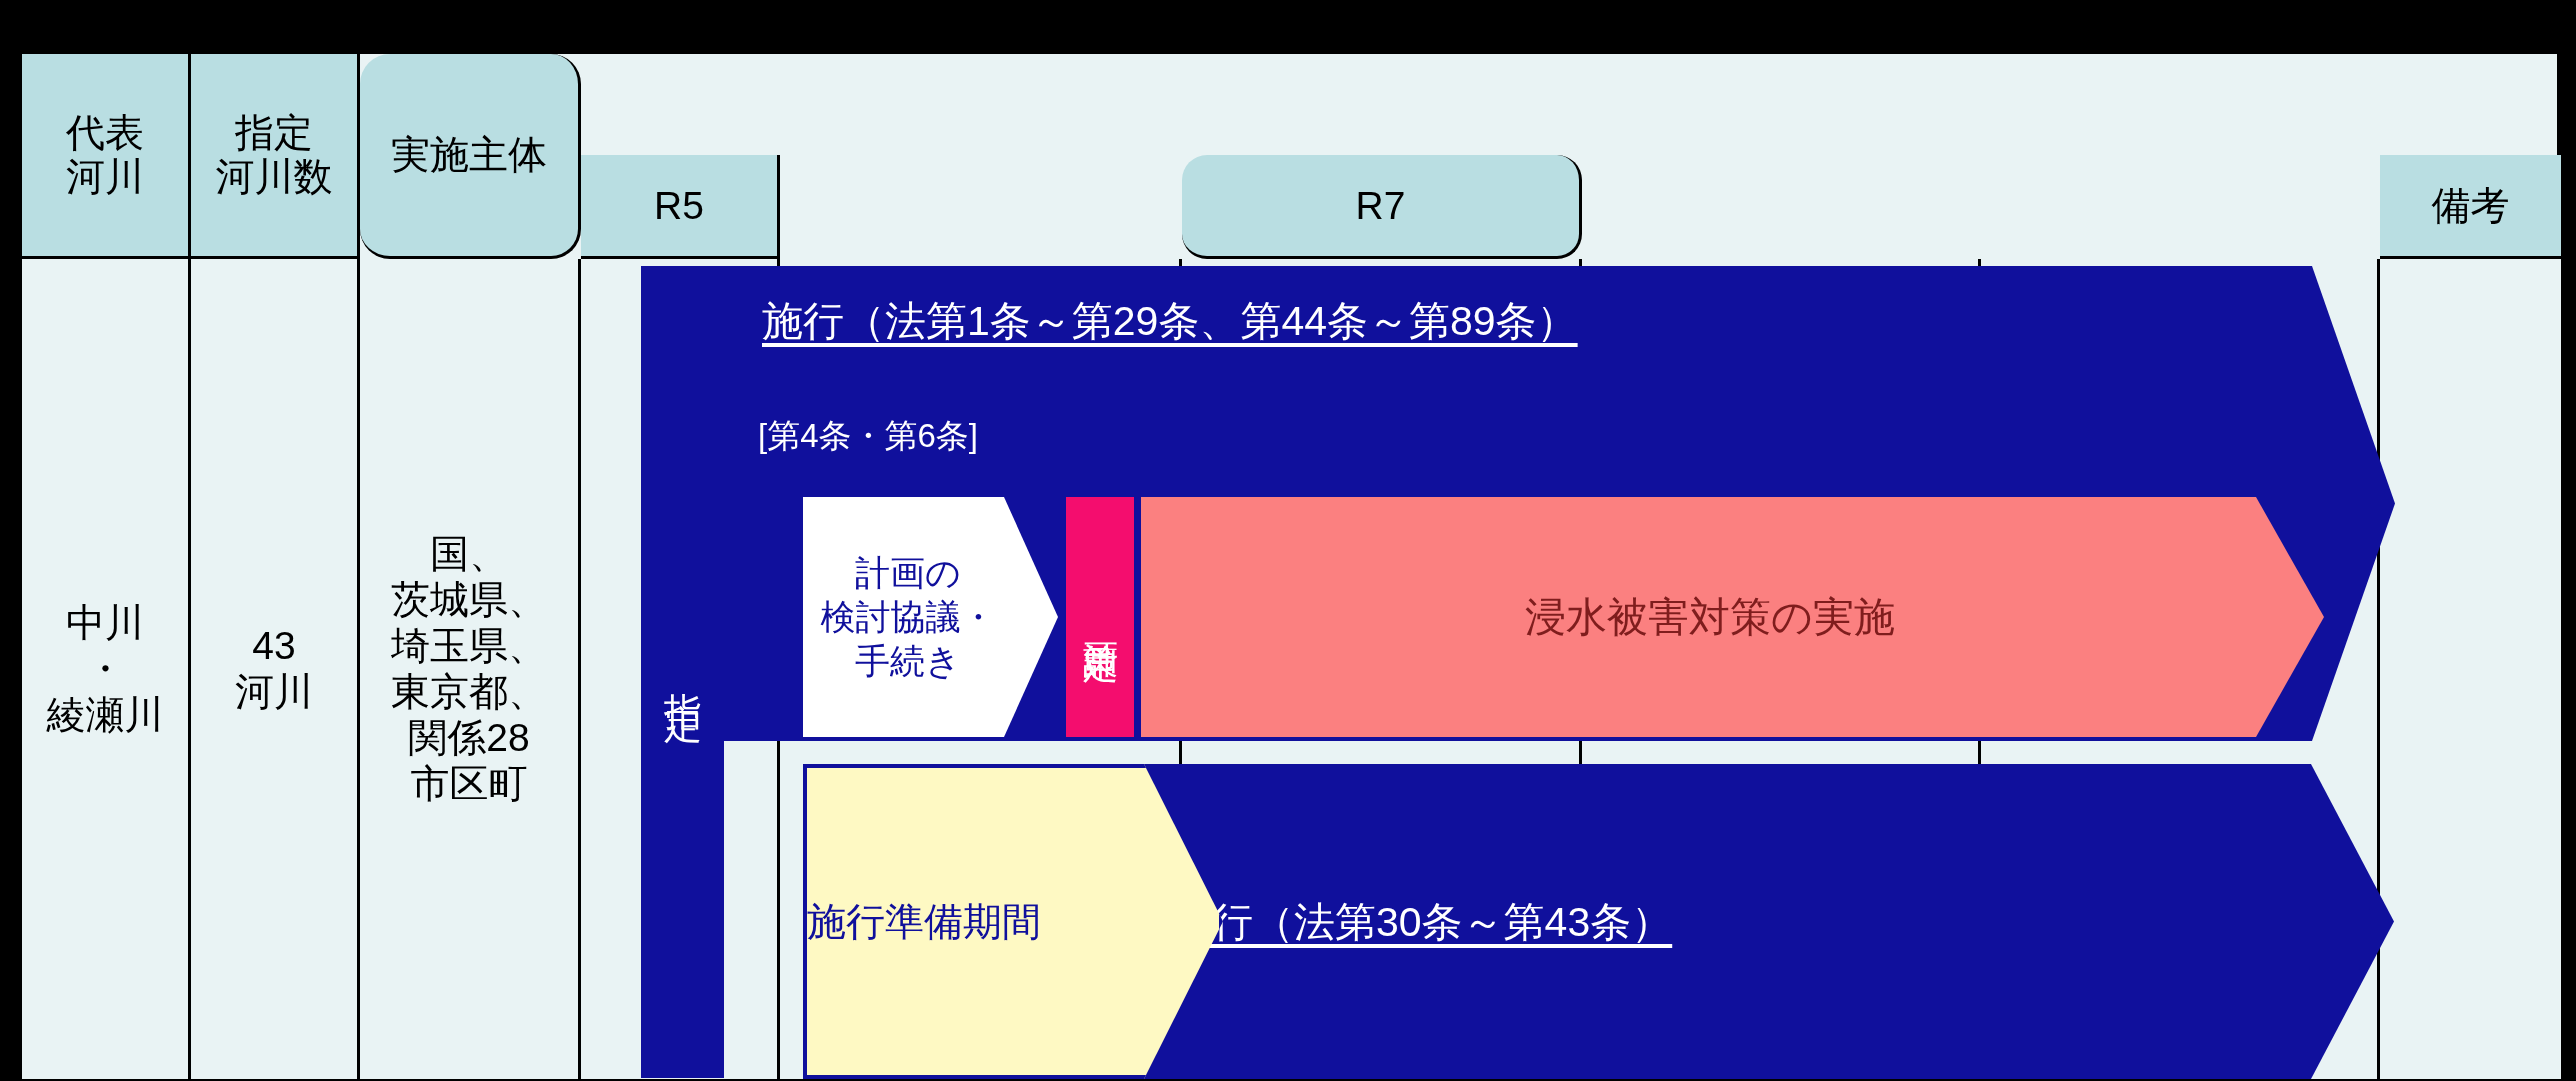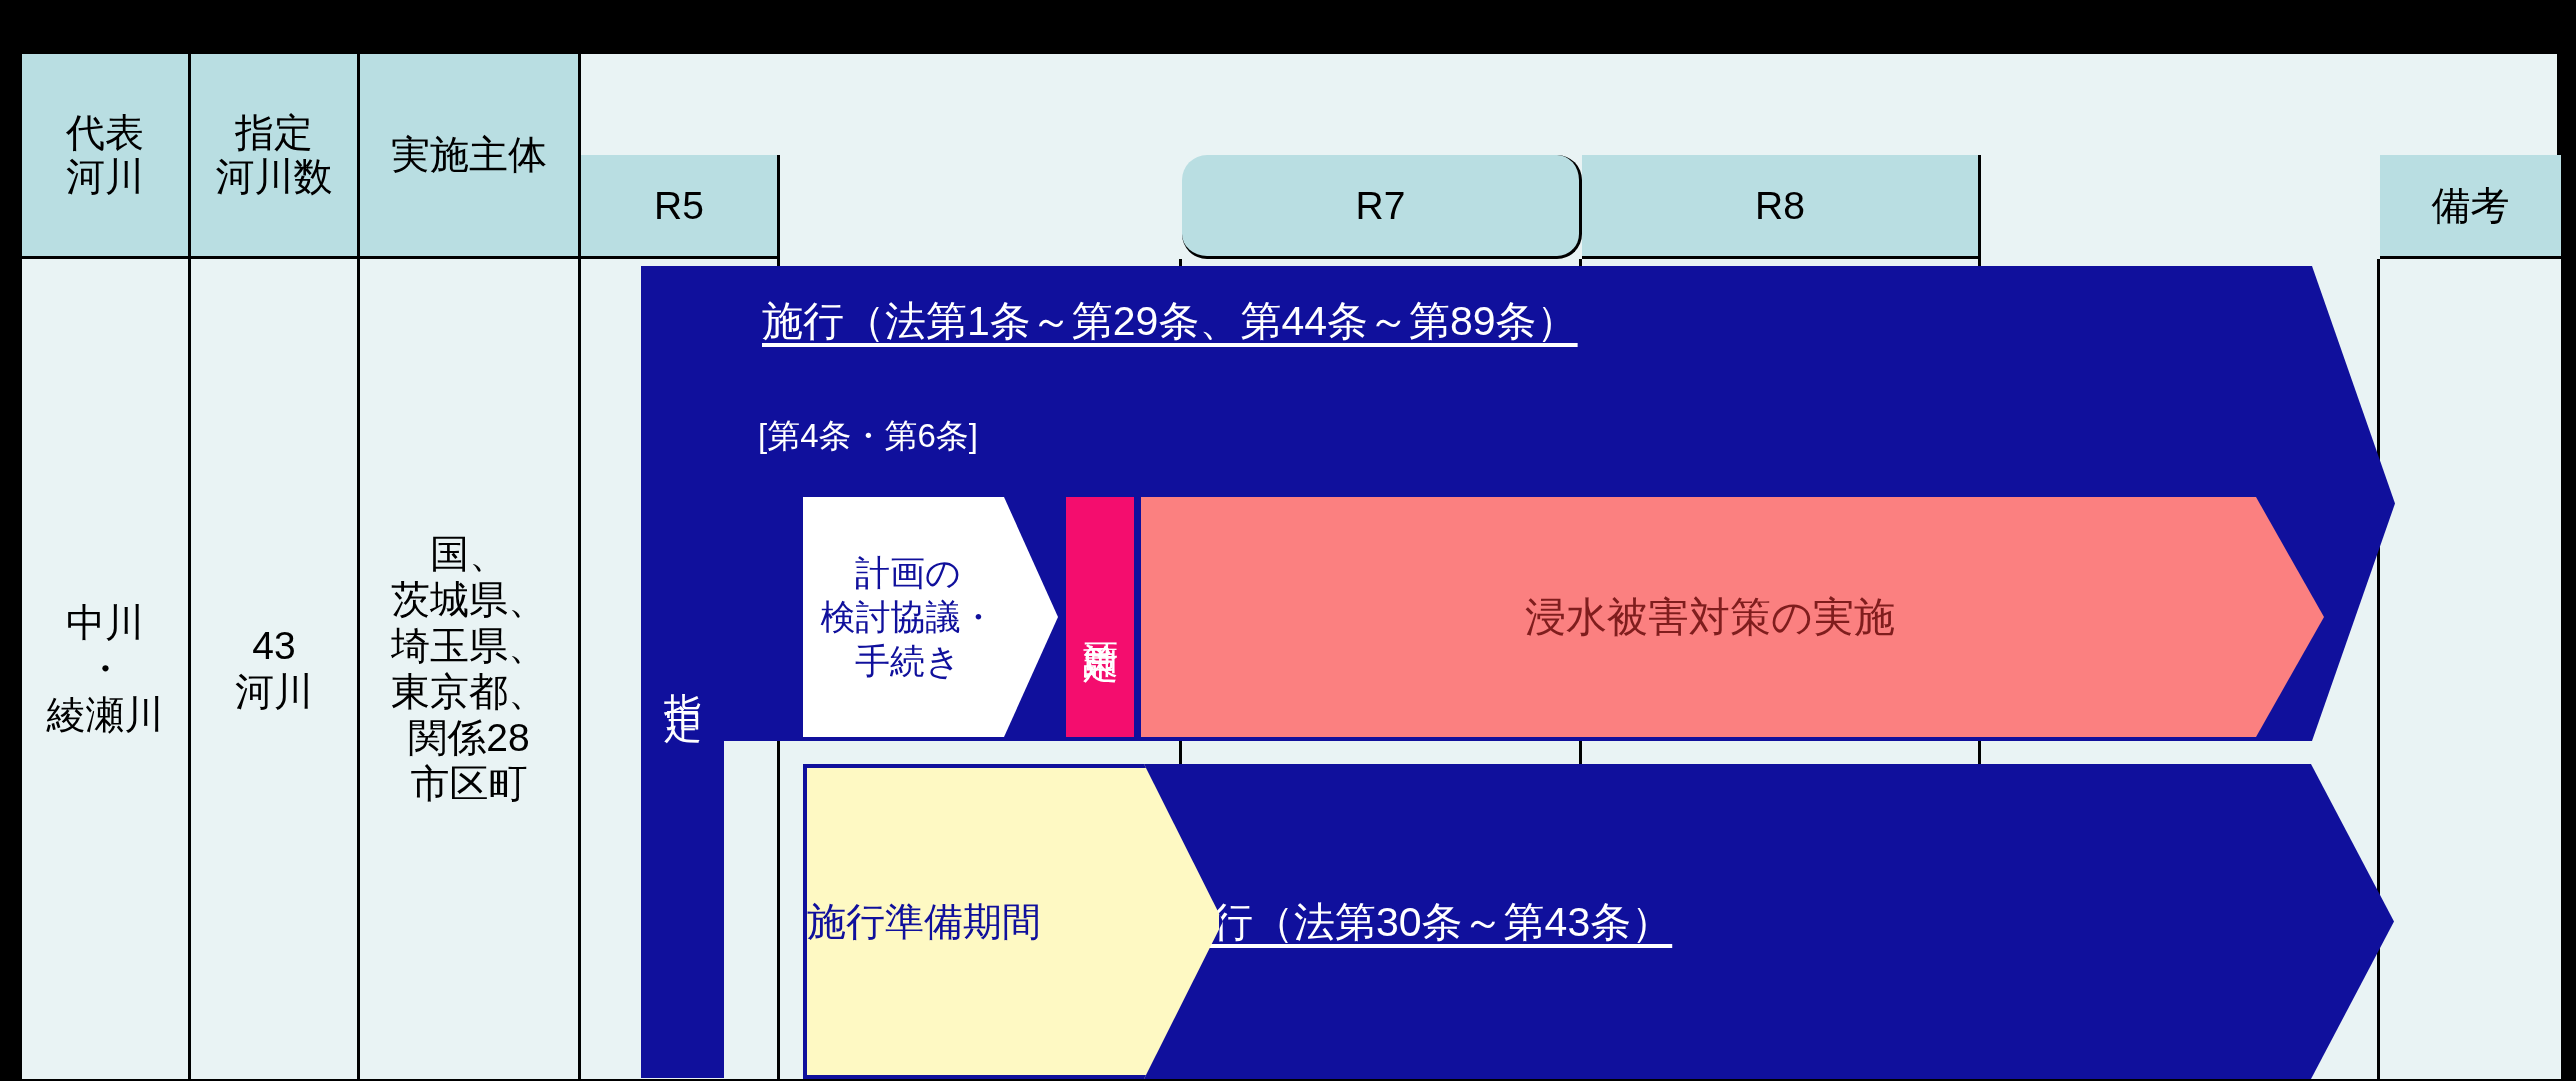--- a/index.html
+++ b/index.html
@@ -67,33 +67,30 @@
   <div class="hdr" style="left:0;top:0;width:169px;height:205px;">
     <span style="white-space:pre-line;">代表
 河川</span>
   </div>
 
   <div class="hdr" style="left:169px;top:0;width:169px;height:205px;">
     <span style="white-space:pre-line;">指定
 河川数</span>
   </div>
 
-  <div class="hdr" style="left:338px;top:0;width:221px;height:205px;">
+  <div class="hdr" style="left:338px;top:0;width:221px;height:205px;border-radius:30px;">
     <span style="white-space:pre-line;">実施主体</span>
   </div>
 
 
   <div class="hdr" style="left:559px;top:101px;width:199px;height:104px;">
     <span>R5</span>
   </div>
   <div class="hdr" style="left:1160px;top:101px;width:400px;height:104px;border-radius:25px;">
     <span>R7</span>
-  </div>
-  <div class="hdr" style="left:1560px;top:101px;width:399px;height:104px;">
-    <span>R8</span>
   </div>
   <div class="hdr nr" style="left:2358px;top:101px;width:181px;height:104px;">
     <span>備考</span>
   </div>
 
   <div class="bodycell" style="left:0;top:205px;width:169px;height:820px;">
     <span style="white-space:pre-line;">中川
 ・
 綾瀬川</span>
   </div>

